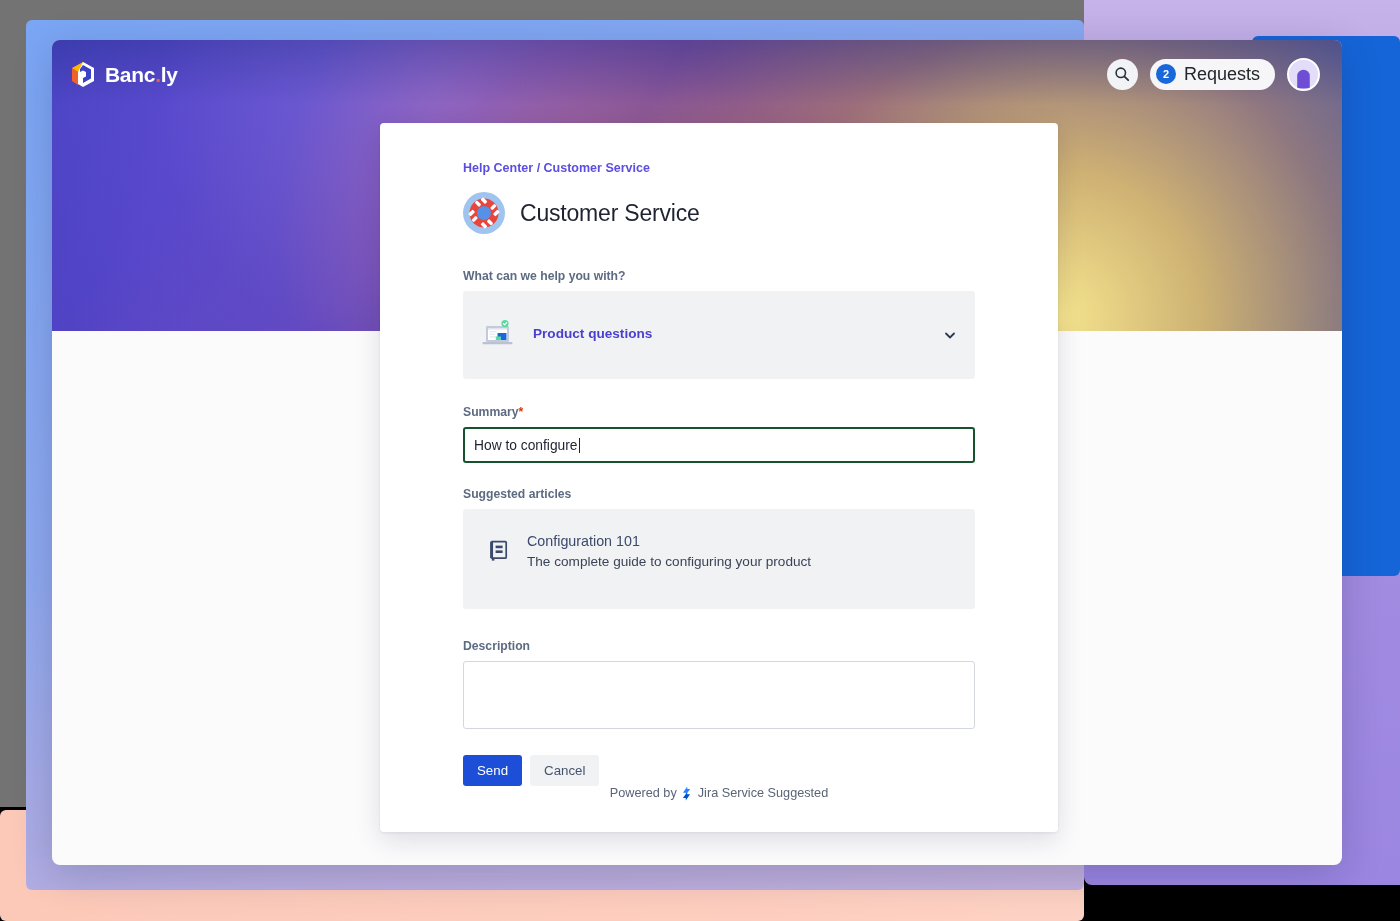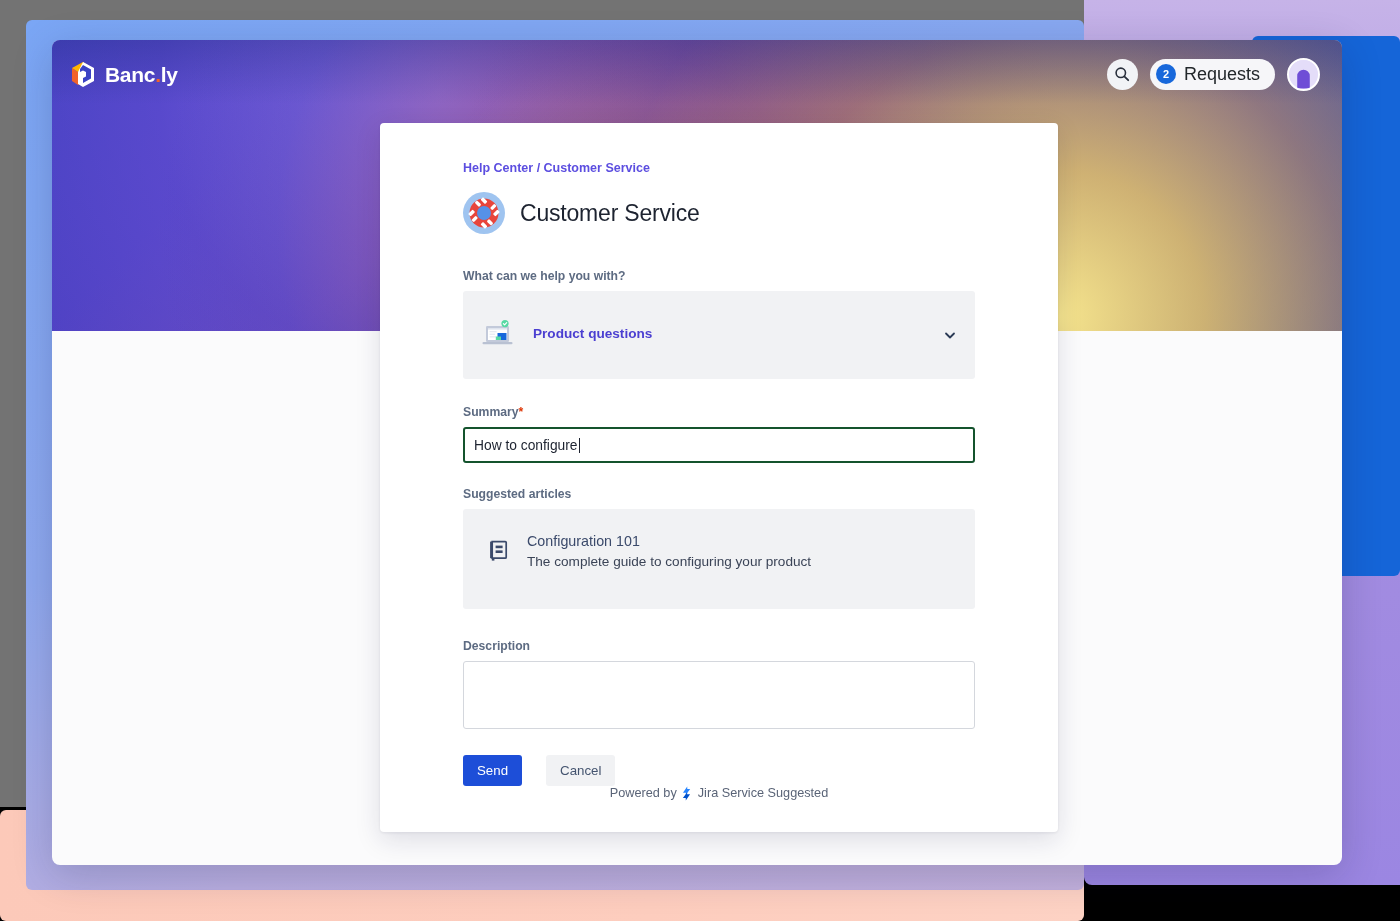--- a/index.html
+++ b/index.html
@@ -291,21 +291,21 @@
     font-size: 13.5px;
     color: #1d2330;
     padding: 8px 9px;
     resize: none;
     outline: none;
   }
 
   
   .btn-row {
     display: flex;
-    gap: 24px;
+    gap: 8px;
     padding-bottom: 46px;
   }
   .btn {
     border: none;
     border-radius: 3px;
     font-family: "Liberation Sans", sans-serif;
     font-size: 13.3px;
     padding: 7px 14px;
     cursor: pointer;
     line-height: 1.3;

